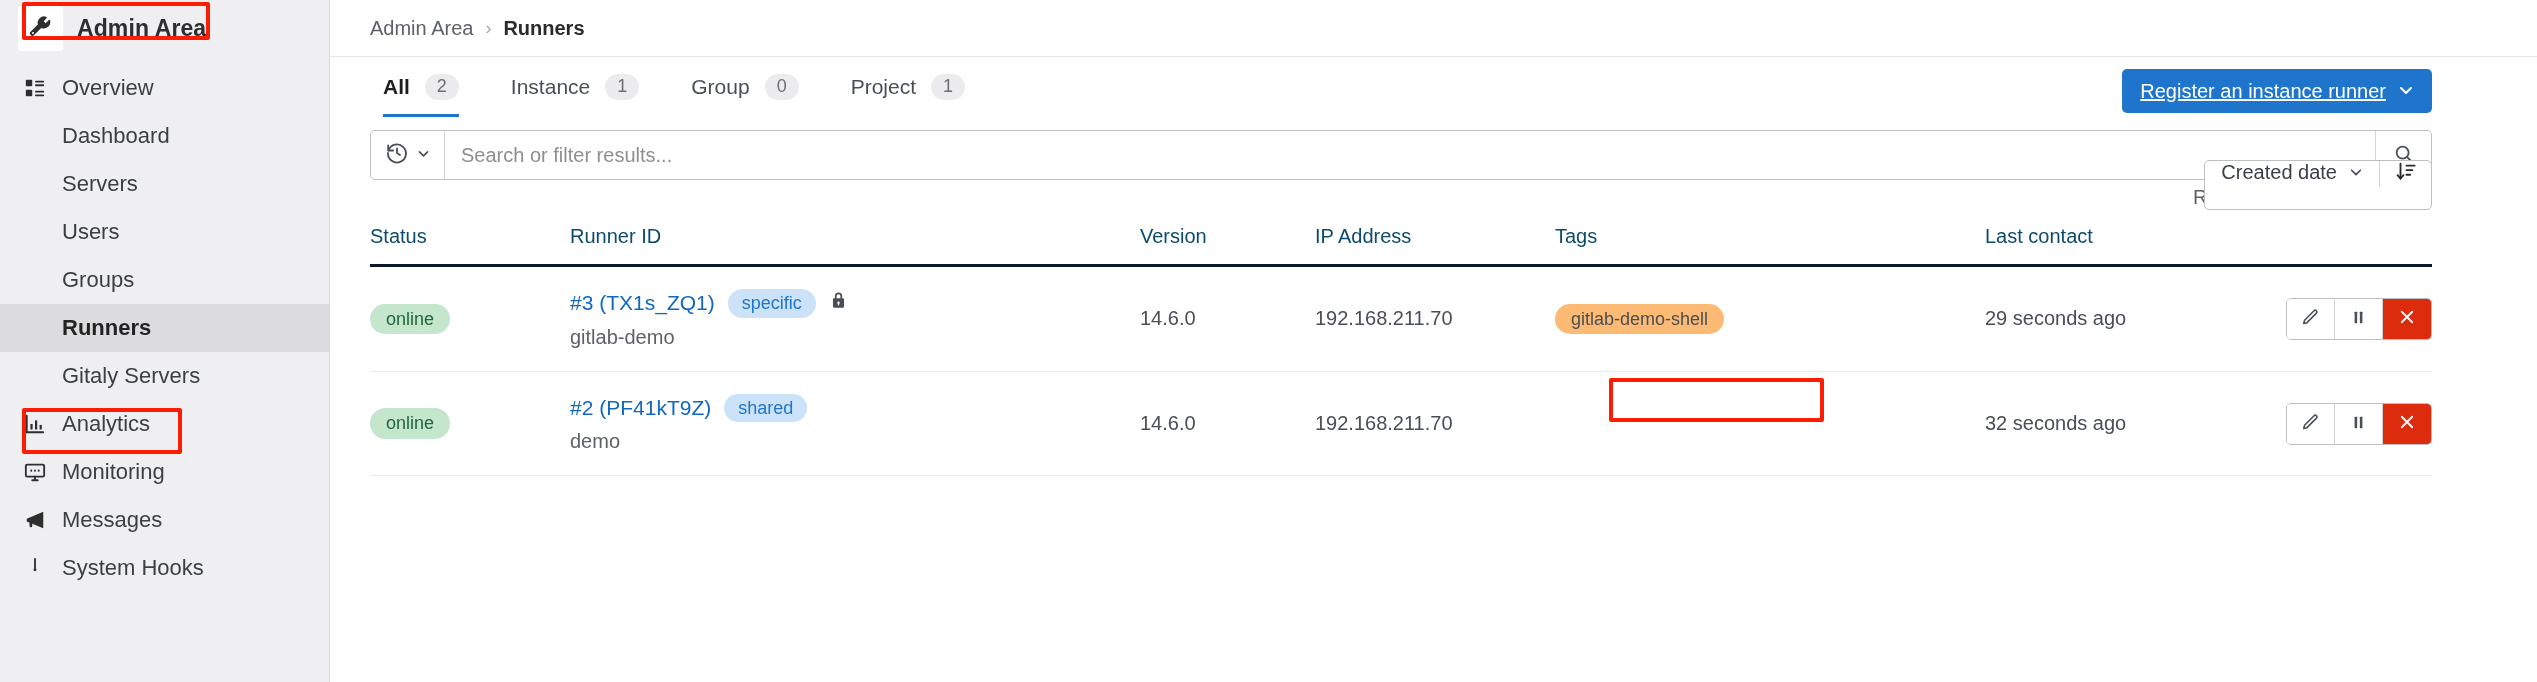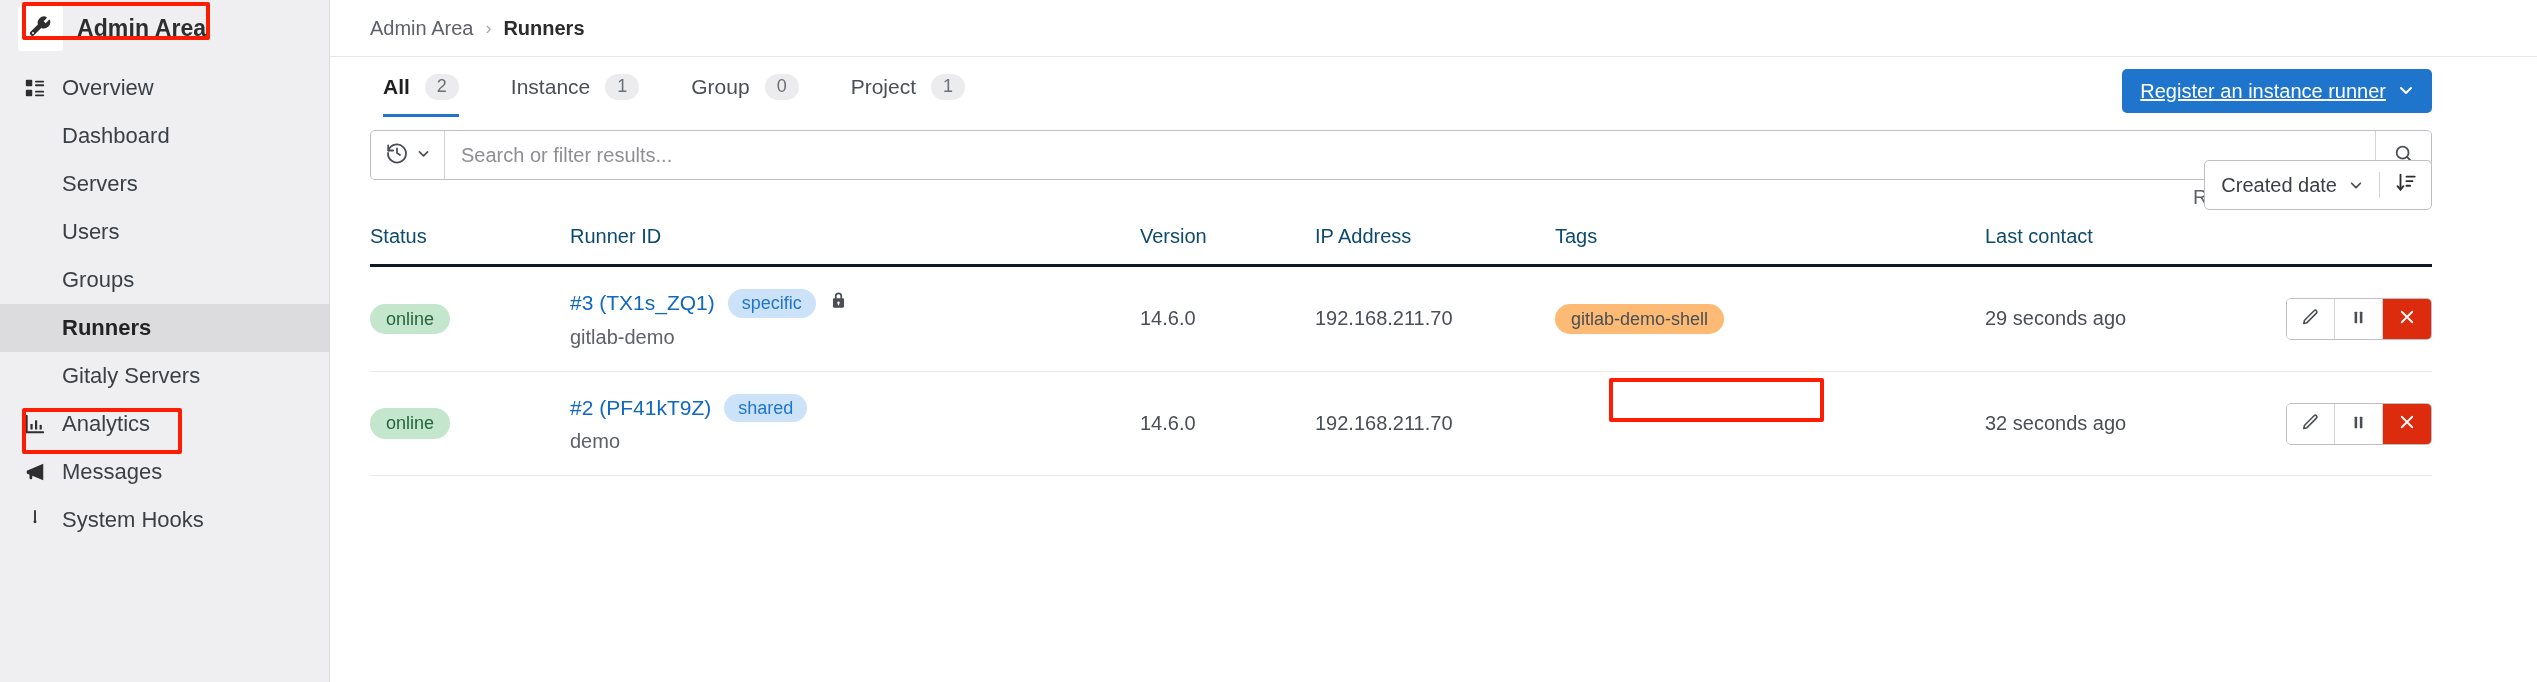--- a/index.html
+++ b/index.html
@@ -102,21 +102,21 @@
     font-size: 20px; font-family: inherit;
     padding: 0 16px; color: #2b2b2b; background: #fff;
   }
   .search-input::placeholder { color: #8e8e93; }
   .search-go {
     width: 56px; border: none; border-left: 1px solid #d4d4d8;
     background: #fff; cursor: pointer;
     display: flex; align-items: center; justify-content: center;
   }
   .sort-group {
-    display: flex; align-items: center; margin-left: 12px;
+    display: flex; align-items: flex-start; margin-left: 12px;
     border: 1px solid #bfbfc3; border-radius: 5px; overflow: hidden; background: #fff;
   }
   .sort-select {
     display: flex; align-items: center; gap: 12px;
     padding: 0 16px; font-size: 20px; color: #3a3f46; cursor: pointer;
     white-space: nowrap;
   }
   .sort-dir {
     width: 52px; border-left: 1px solid #d4d4d8;
     display: flex; align-items: center; justify-content: center; cursor: pointer;
@@ -231,20 +231,32 @@
           <svg width="22" height="22" viewBox="0 0 24 24" fill="none" stroke="#2e2e2e" stroke-width="2">
             <path d="M3 3v18h18" stroke-linecap="round"></path>
             <rect x="7" y="12" width="2.4" height="6" fill="#2e2e2e" stroke="none"></rect>
             <rect x="12" y="8" width="2.4" height="10" fill="#2e2e2e" stroke="none"></rect>
             <rect x="17" y="13" width="2.4" height="5" fill="#2e2e2e" stroke="none"></rect>
           </svg>
         </span>
         <span>Analytics</span>
       </div>
 
+      <div class="nav-item">
+        <span class="nav-ico">
+          <svg width="22" height="22" viewBox="0 0 24 24" fill="none" stroke="#2e2e2e" stroke-width="2">
+            <rect x="2" y="4" width="20" height="13" rx="1.5"></rect>
+            <path d="M9 21h6M12 17v4" stroke-linecap="round"></path>
+            <circle cx="8" cy="10.5" r="1.1" fill="#2e2e2e" stroke="none"></circle>
+            <circle cx="12" cy="10.5" r="1.1" fill="#2e2e2e" stroke="none"></circle>
+            <circle cx="16" cy="10.5" r="1.1" fill="#2e2e2e" stroke="none"></circle>
+          </svg>
+        </span>
+        <span>Monitoring</span>
+      </div>
 
       <div class="nav-item">
         <span class="nav-ico">
           <svg width="22" height="22" viewBox="0 0 24 24" fill="#2e2e2e">
             <path d="M3 10.5 21 3v18l-18-7.5v-3z"></path>
             <path d="M6 14v4.5a1.5 1.5 0 0 0 3 0V15z"></path>
           </svg>
         </span>
         <span>Messages</span>
       </div>

